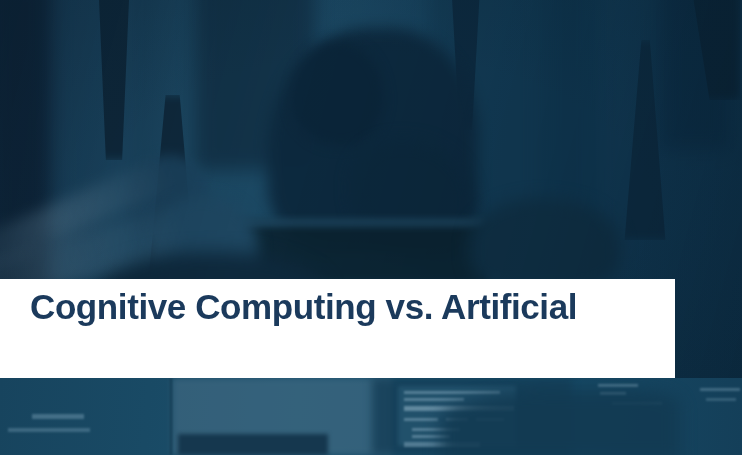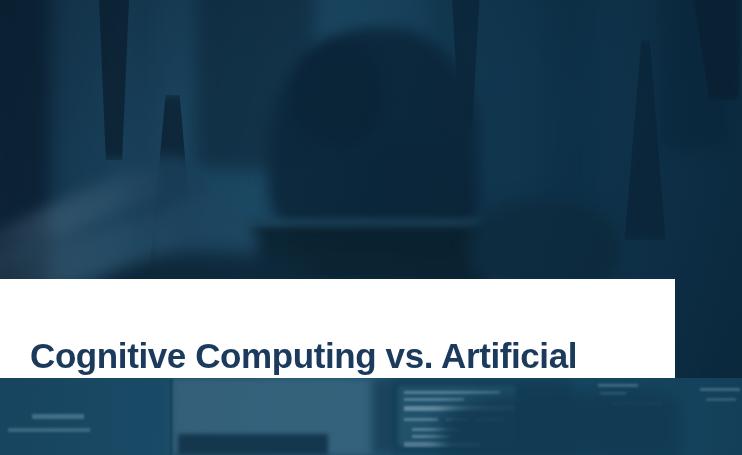--- a/index.html
+++ b/index.html
@@ -283,22 +283,21 @@
   .title-banner {
     position: absolute;
     left: 0;
     top: 279px;
     width: 675px;
     height: 99px;
     background: #ffffff;
     box-sizing: border-box;
     padding: 6px 16px 0 30px;
     display: flex;
-    flex-direction: column;
-    justify-content: flex-end;
+    justify-content: flex-start;
   }
   .title-line {
     color: #1b3a5c;
     font-family: "Liberation Sans", sans-serif;
     font-size: 35px;
     font-weight: bold;
     line-height: 44px;
     letter-spacing: -0.4px;
     white-space: nowrap;
   }

